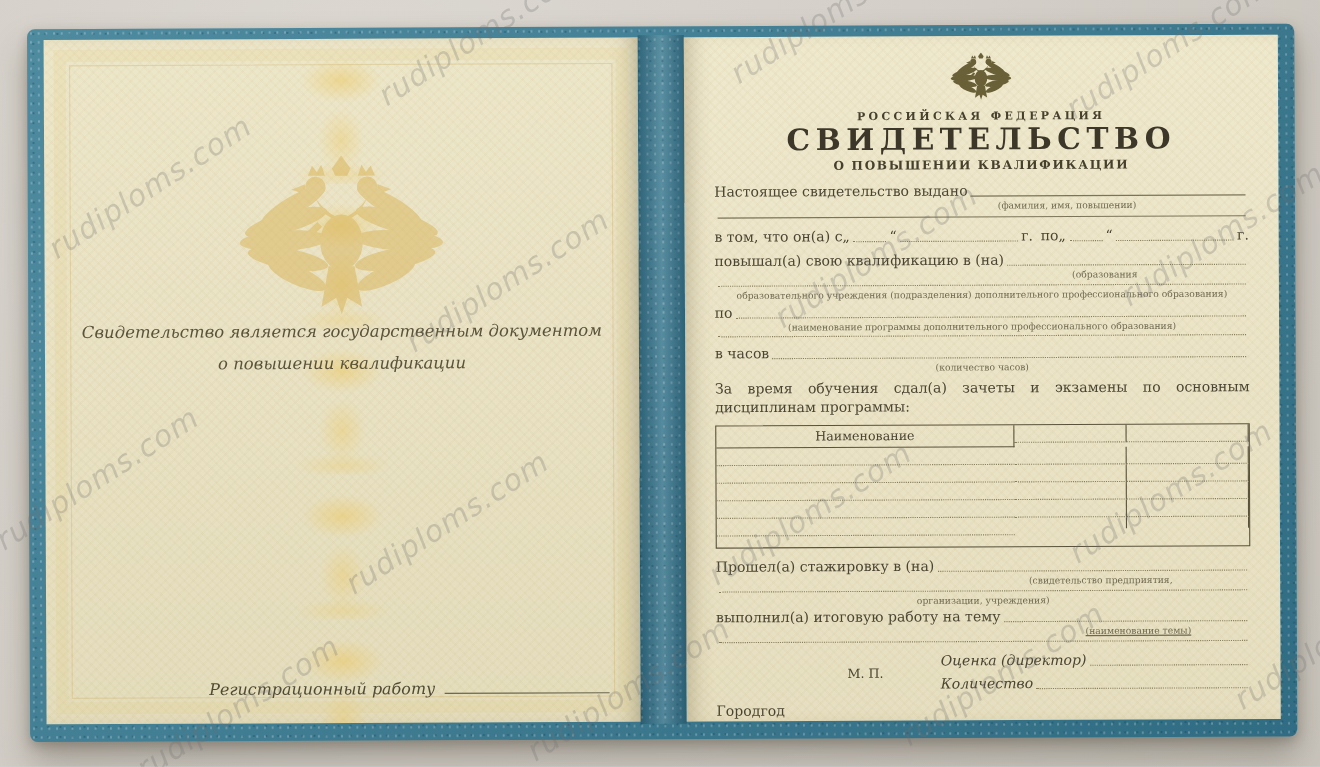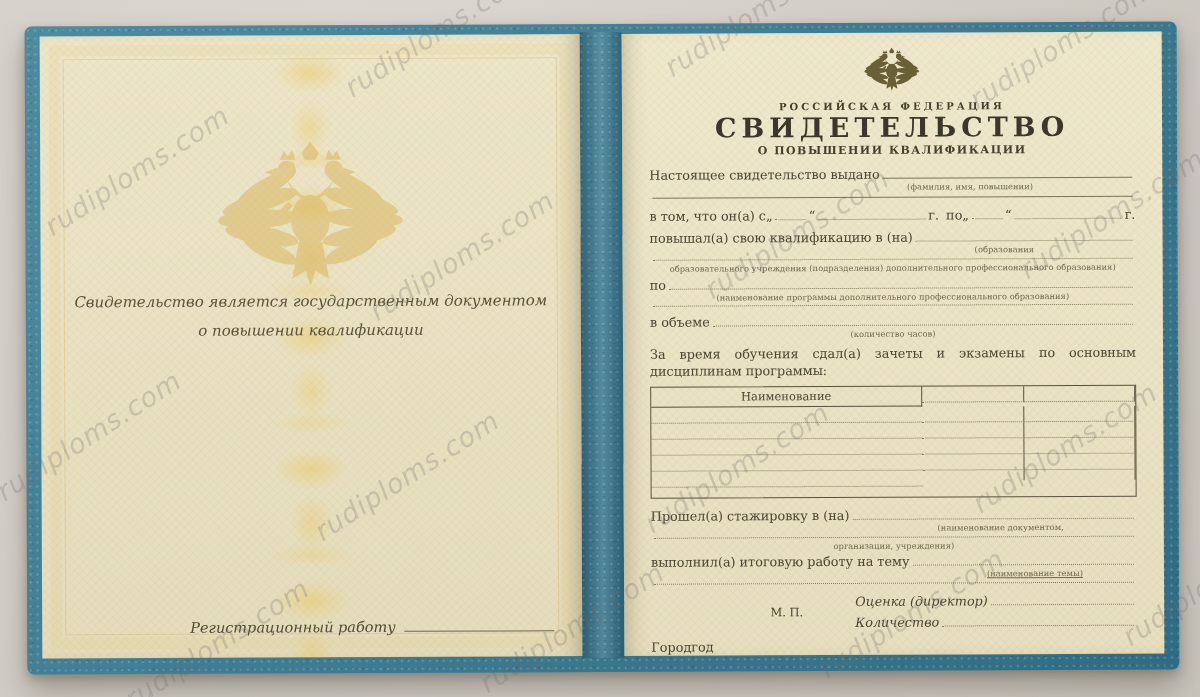--- a/index.html
+++ b/index.html
@@ -243,21 +243,21 @@
       <div class="row mt3">
         <span class="lbl">по</span>
         <span class="fl"></span>
       </div>
       <div class="cap center">(наименование программы дополнительного профессионального образования)</div>
       <div class="row mt3">
         <span class="fl"></span>
       </div>
 
       <div class="row mt5">
-        <span class="lbl">в объеме</span>
+        <span class="lbl">в часов</span>
         <span class="fl"></span>
       </div>
       <div class="cap center">(количество часов)</div>
 
       <div class="para">За время обучения сдал(а) зачеты и экзамены по основным дисциплинам программы:</div>
 
       <div class="dtable">
         <div class="th cdiv">Наименование</div>
 
         <div class="td cdiv"></div>
@@ -277,21 +277,21 @@
           <div class="td"></div>
         <div class="td sp cdiv"></div>
           <div class="td sp cdiv"></div>
           <div class="td sp"></div>
       </div>
 
       <div class="row mt10">
         <span class="lbl">Прошел(а) стажировку в (на)</span>
         <span class="fl"></span>
       </div>
-      <div class="cap c-intern">(наименование документом,</div>
+      <div class="cap c-intern">(свидетельство предприятия,</div>
       <div class="row mt3">
         <span class="fl"></span>
       </div>
       <div class="cap center">организации, учреждения)</div>
 
       <div class="row mt3">
         <span class="lbl">выполнил(а) итоговую работу на тему</span>
         <span class="fl"></span>
       </div>
       <div class="cap c-thesis">(наименование темы)</div>

